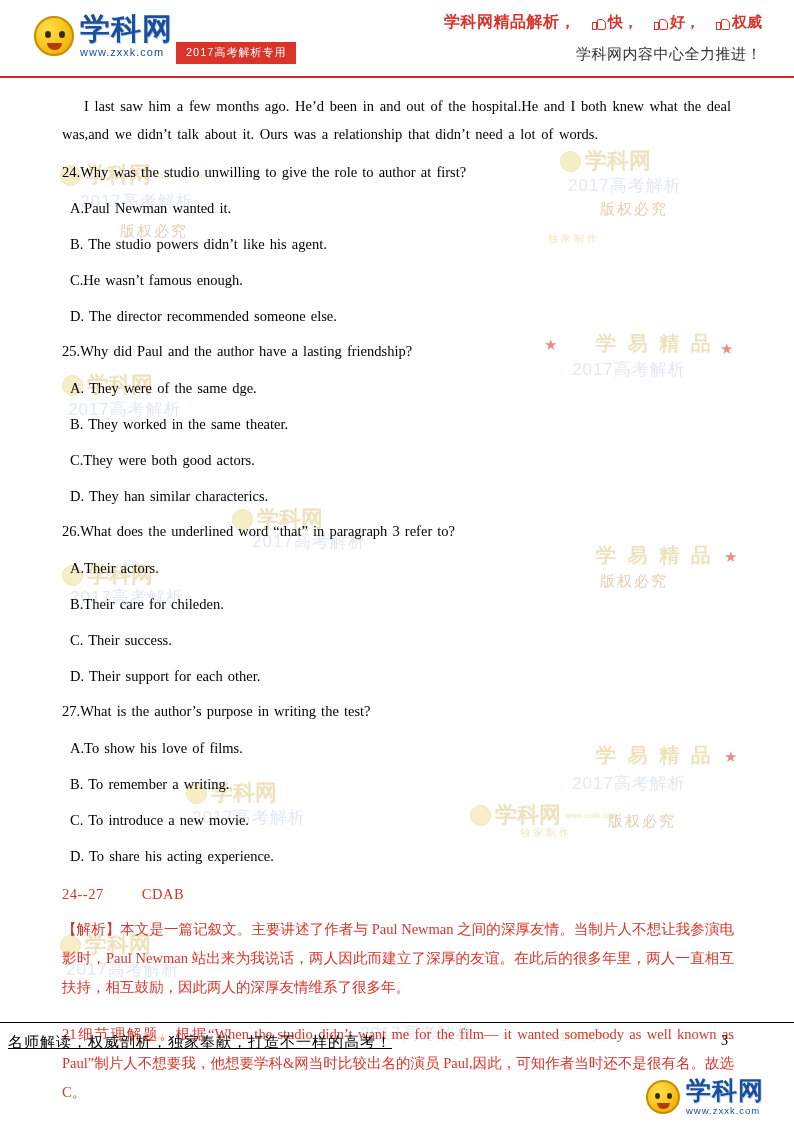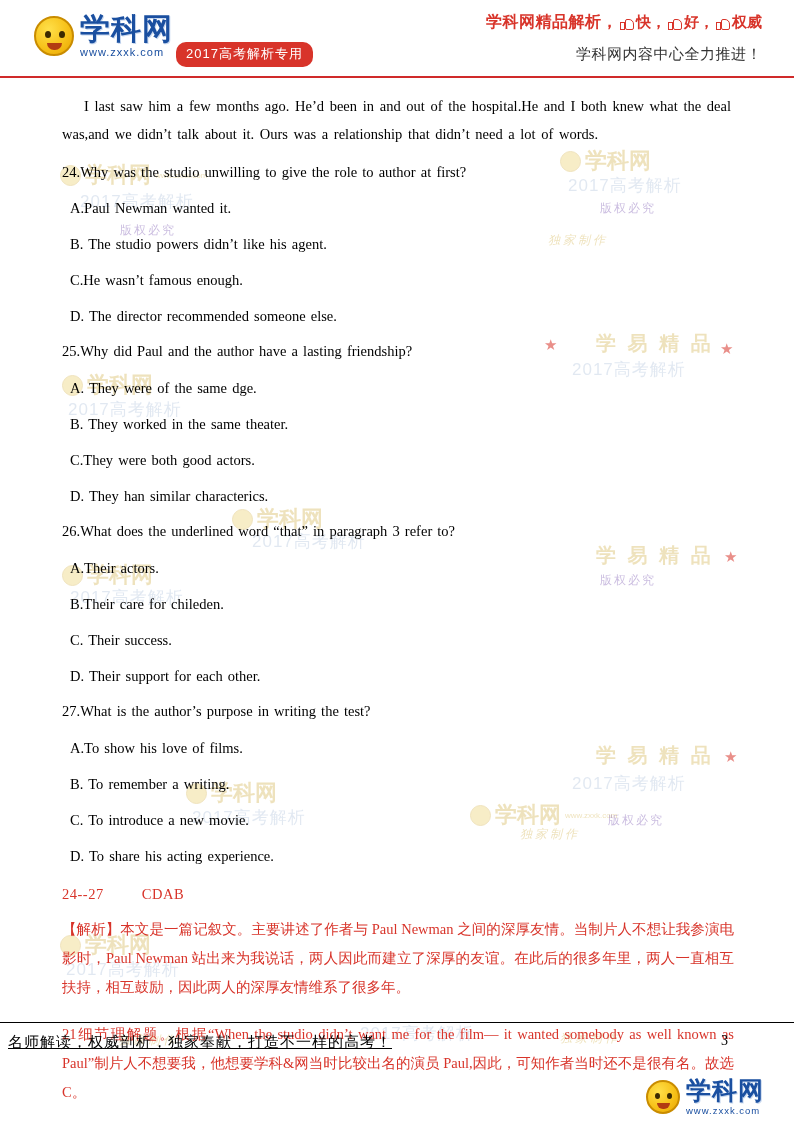--- a/index.html
+++ b/index.html
@@ -79,37 +79,37 @@
     letter-spacing: 1px;
     margin-top: 3px;
   }
   .header-badge {
     position: absolute;
     left: 176px;
     top: 42px;
     background: #d8342a;
     color: #ffffff;
     font-family: "Liberation Sans", sans-serif;
-    font-size: 13px;
+    font-size: 11px;
     padding: 3px 10px 4px 10px;
-    border-radius: 10px;
+    border-radius: 0;
     letter-spacing: 1px;
     white-space: nowrap;
   }
   .header-right {
     position: absolute;
     right: 32px;
     top: 12px;
     text-align: right;
   }
   .header-slogan-row {
     display: flex;
     align-items: center;
     justify-content: flex-end;
-    gap: 2px;
+    gap: 16px;
   }
   .header-slogan {
     font-family: "Liberation Sans", sans-serif;
     font-size: 16px;
     color: #d8342a;
     font-weight: bold;
     letter-spacing: 0.5px;
   }
   .thumb-word {
     font-family: "Liberation Sans", sans-serif;
@@ -271,29 +271,28 @@
     font-size: 8px;
     color: #c9a227;
     font-weight: normal;
   }
   .wm-blue {
     font-size: 17px;
     color: #9fb6d4;
     letter-spacing: 1px;
   }
   .wm-gold {
-    font-size: 12px;
-    color: #4c1d95;
+    font-size: 15px;
+    color: #a16207;
     letter-spacing: 2px;
   }
   .wm-gold-small {
-    font-size: 12px;
+    font-size: 10px;
     color: #c9a227;
     letter-spacing: 3px;
-    font-style: italic;
   }
   .wm-star {
     color: #d8342a;
     font-size: 15px;
     opacity: 0.55;
   }
   .wm-cn-big {
     font-size: 20px;
     color: #c9a227;
     letter-spacing: 3px;

